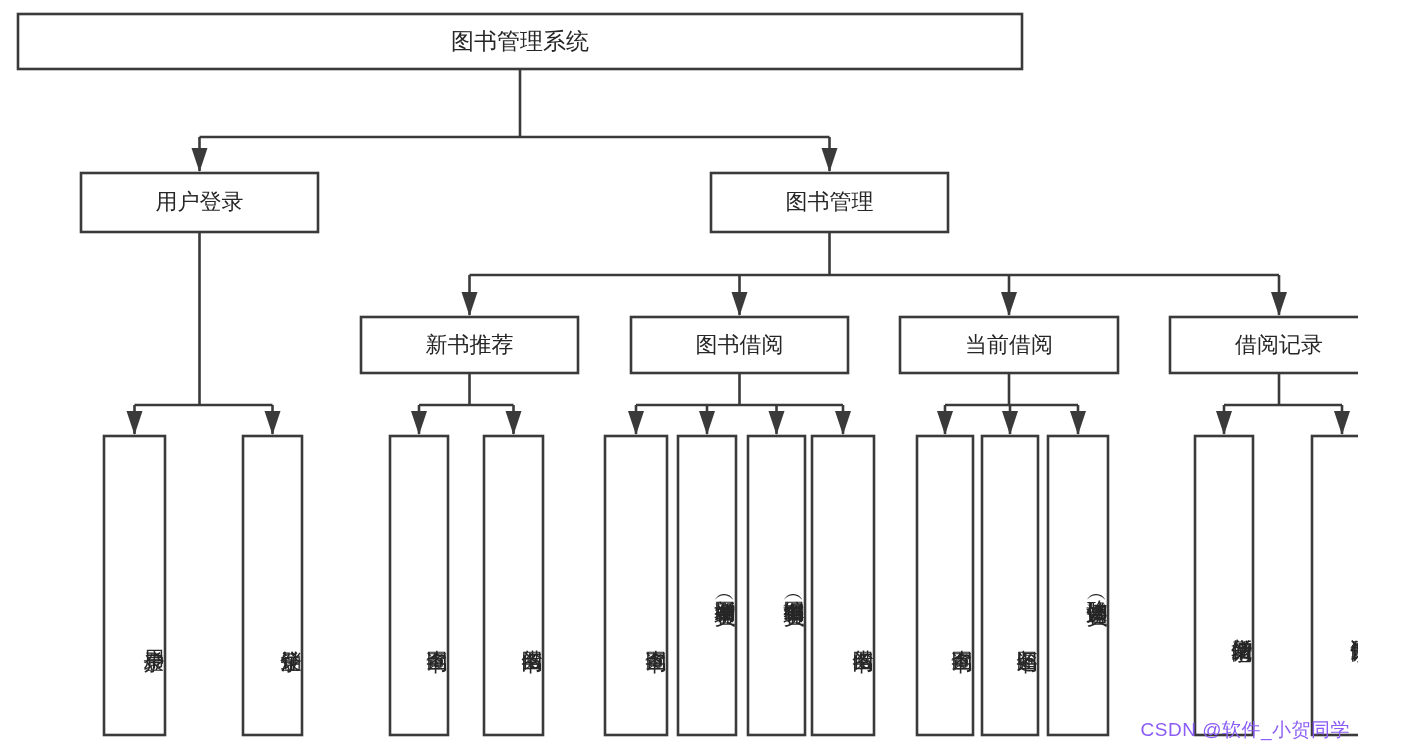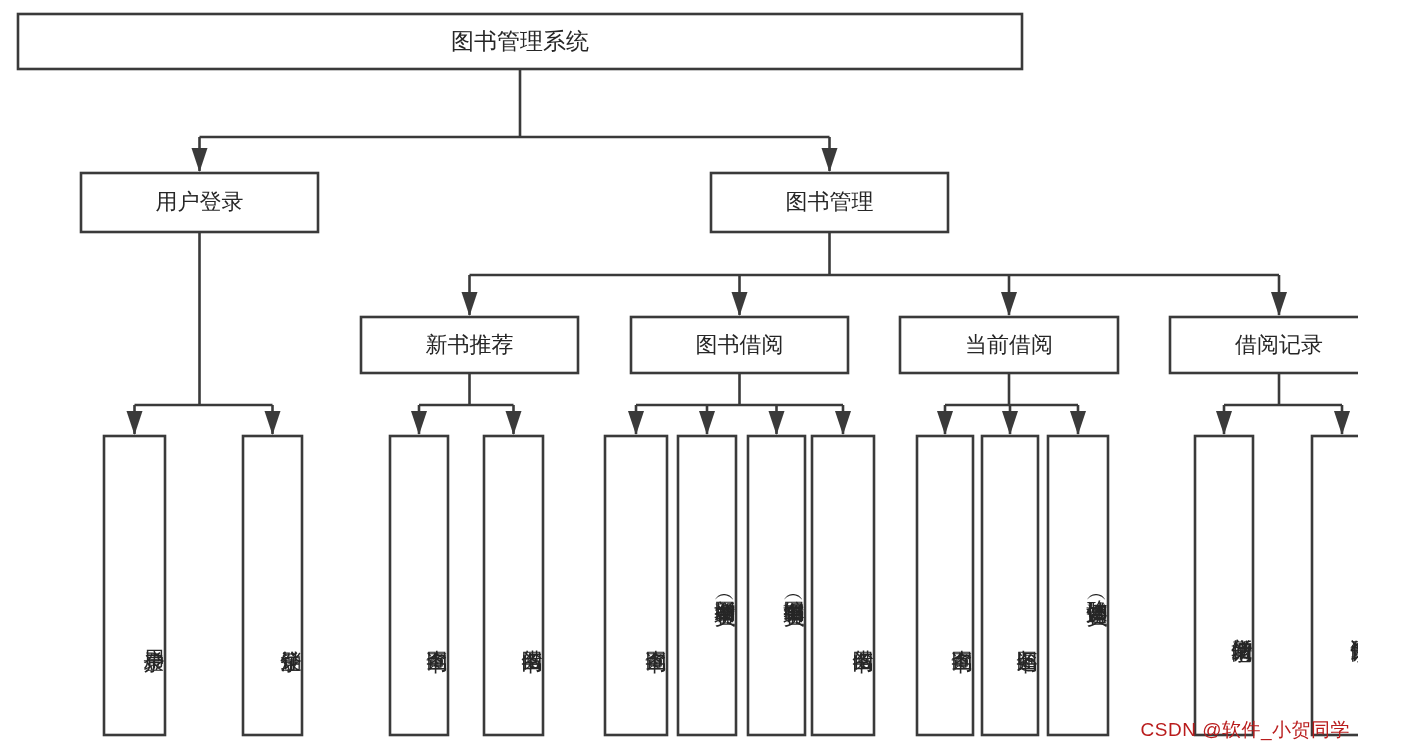--- a/index.html
+++ b/index.html
@@ -65,21 +65,21 @@
     justify-content: center;
     white-space: nowrap;
     pointer-events: none;
   }
   .watermark {
     position: absolute;
     right: 8px;
     bottom: 4px;
     font-family: "Liberation Sans", "DejaVu Sans", sans-serif;
     font-size: 19px;
-    color: #b91c1c;
+    color: #8b5cf6;
     letter-spacing: 0.5px;
     white-space: nowrap;
   }
 </style>
 </head>
 <body>
 
 <div id="diagram-root">
 
   <svg id="tree-svg" viewBox="0 0 1405 747">

